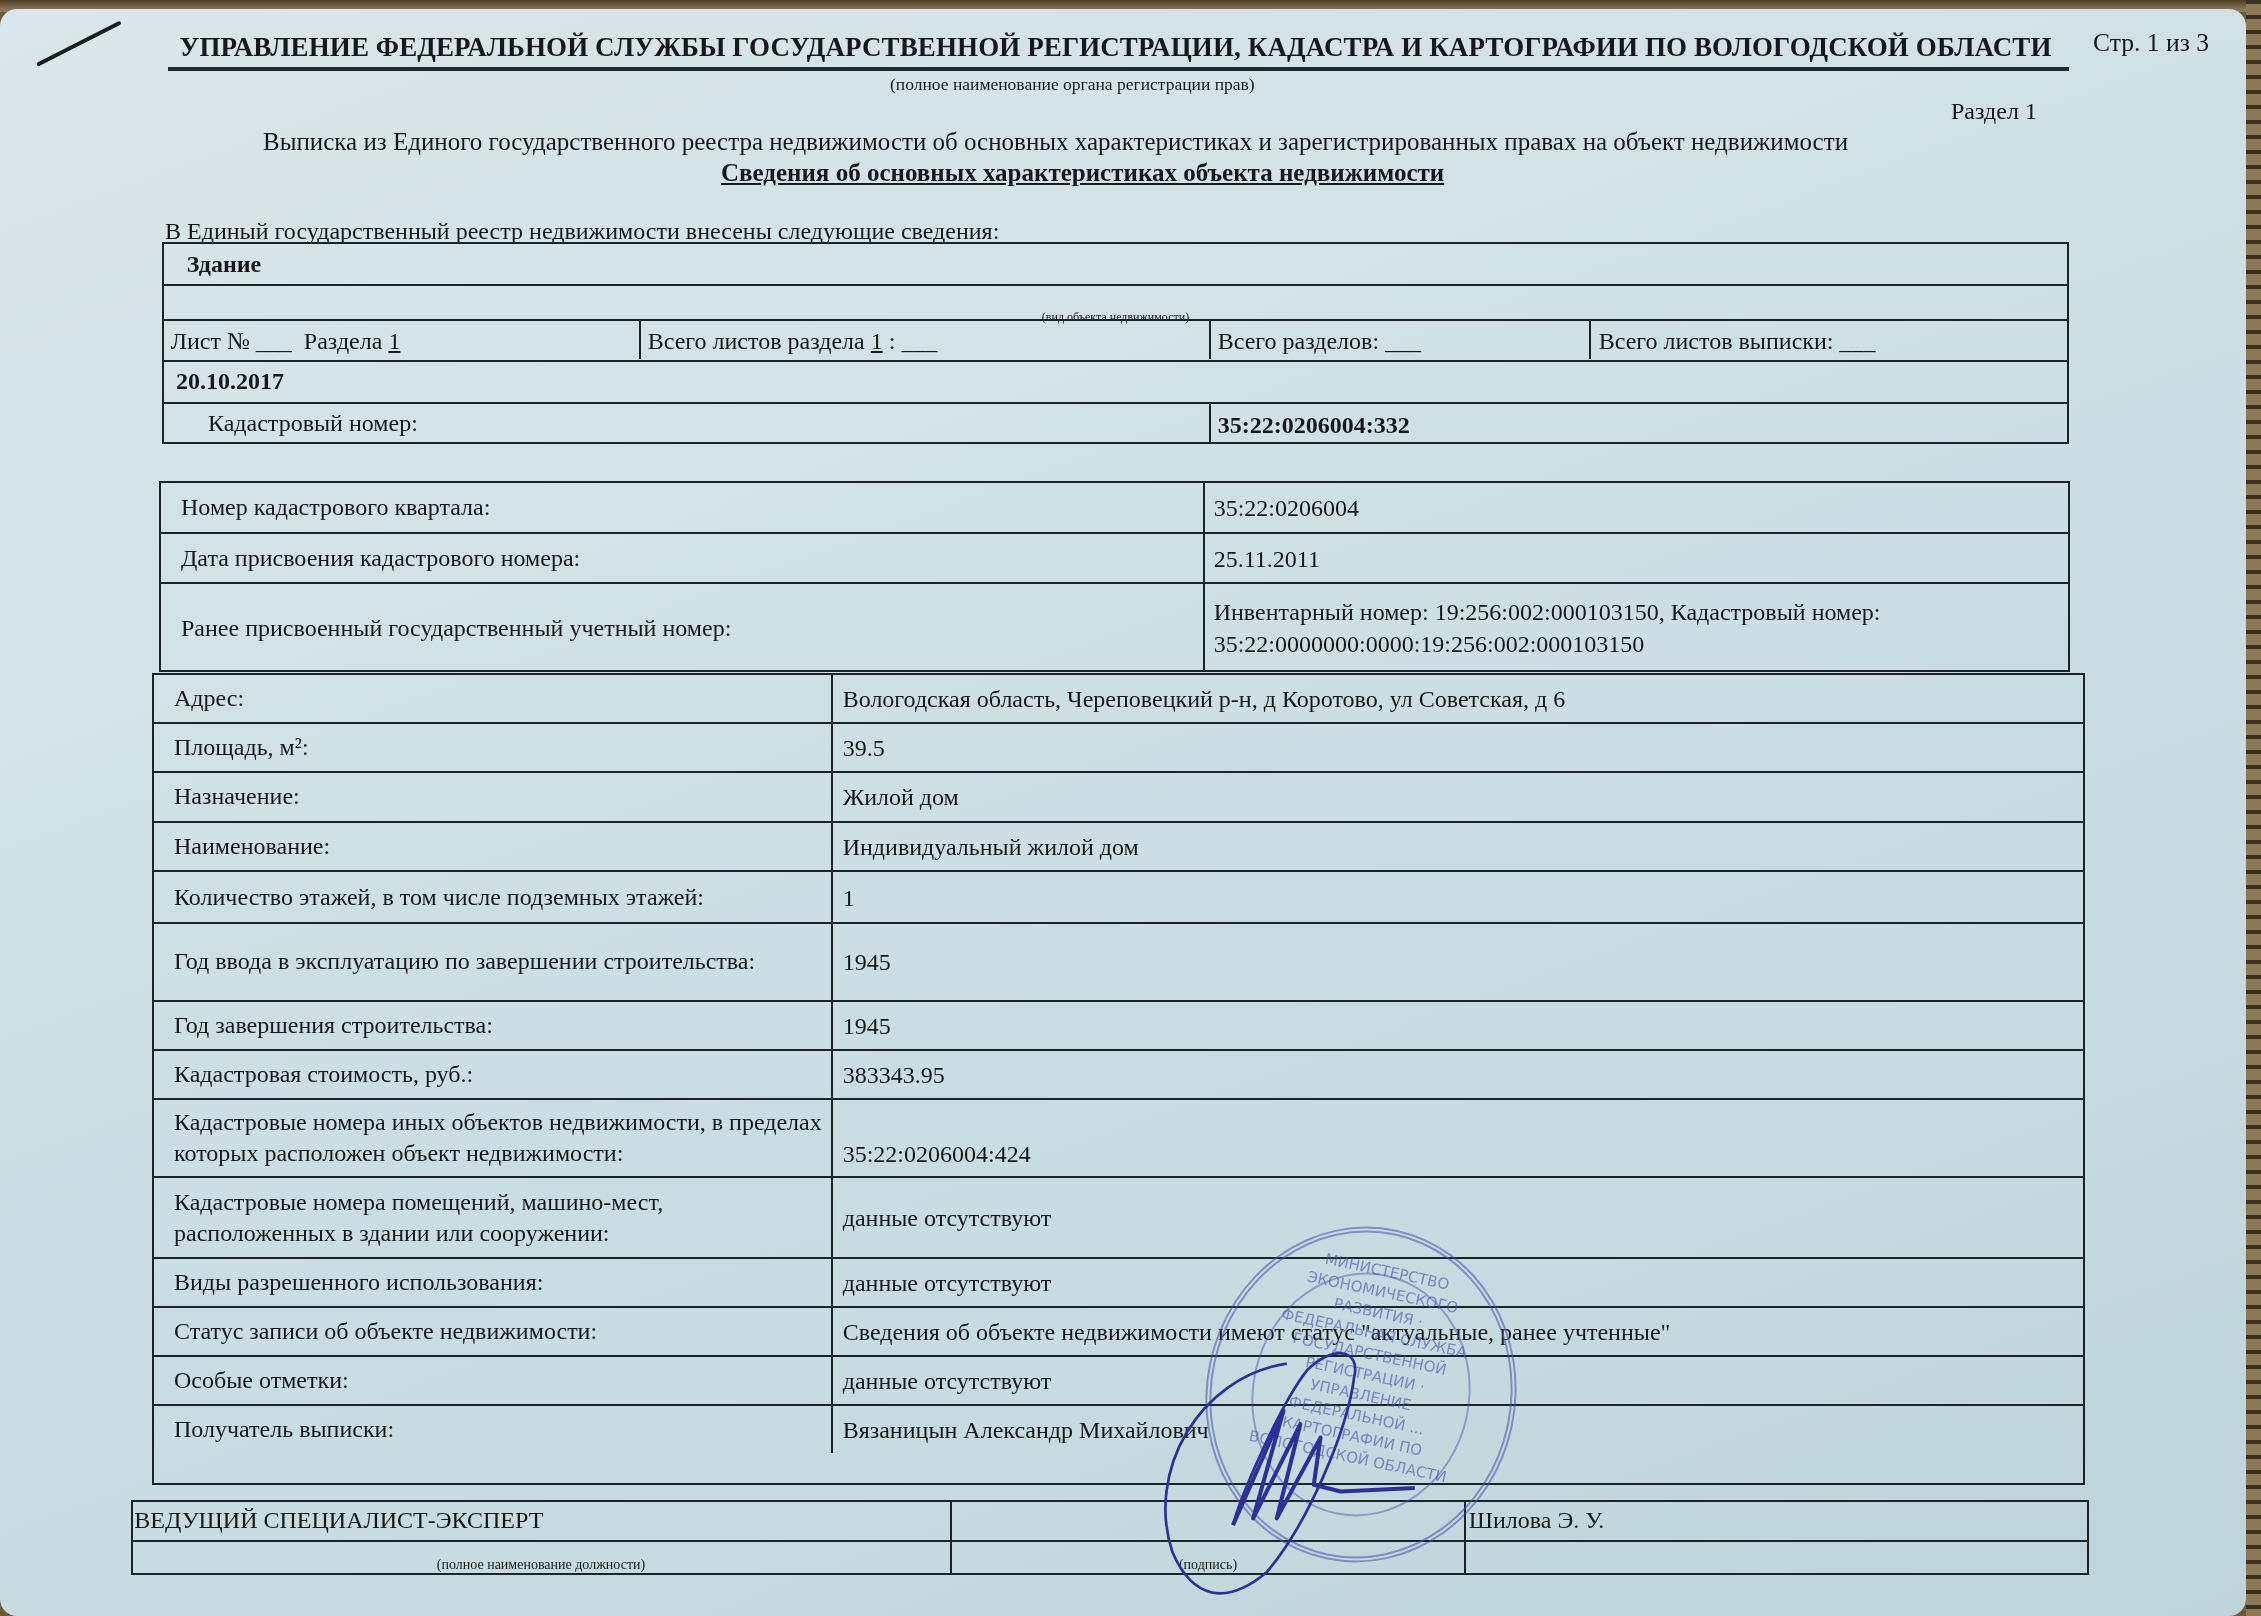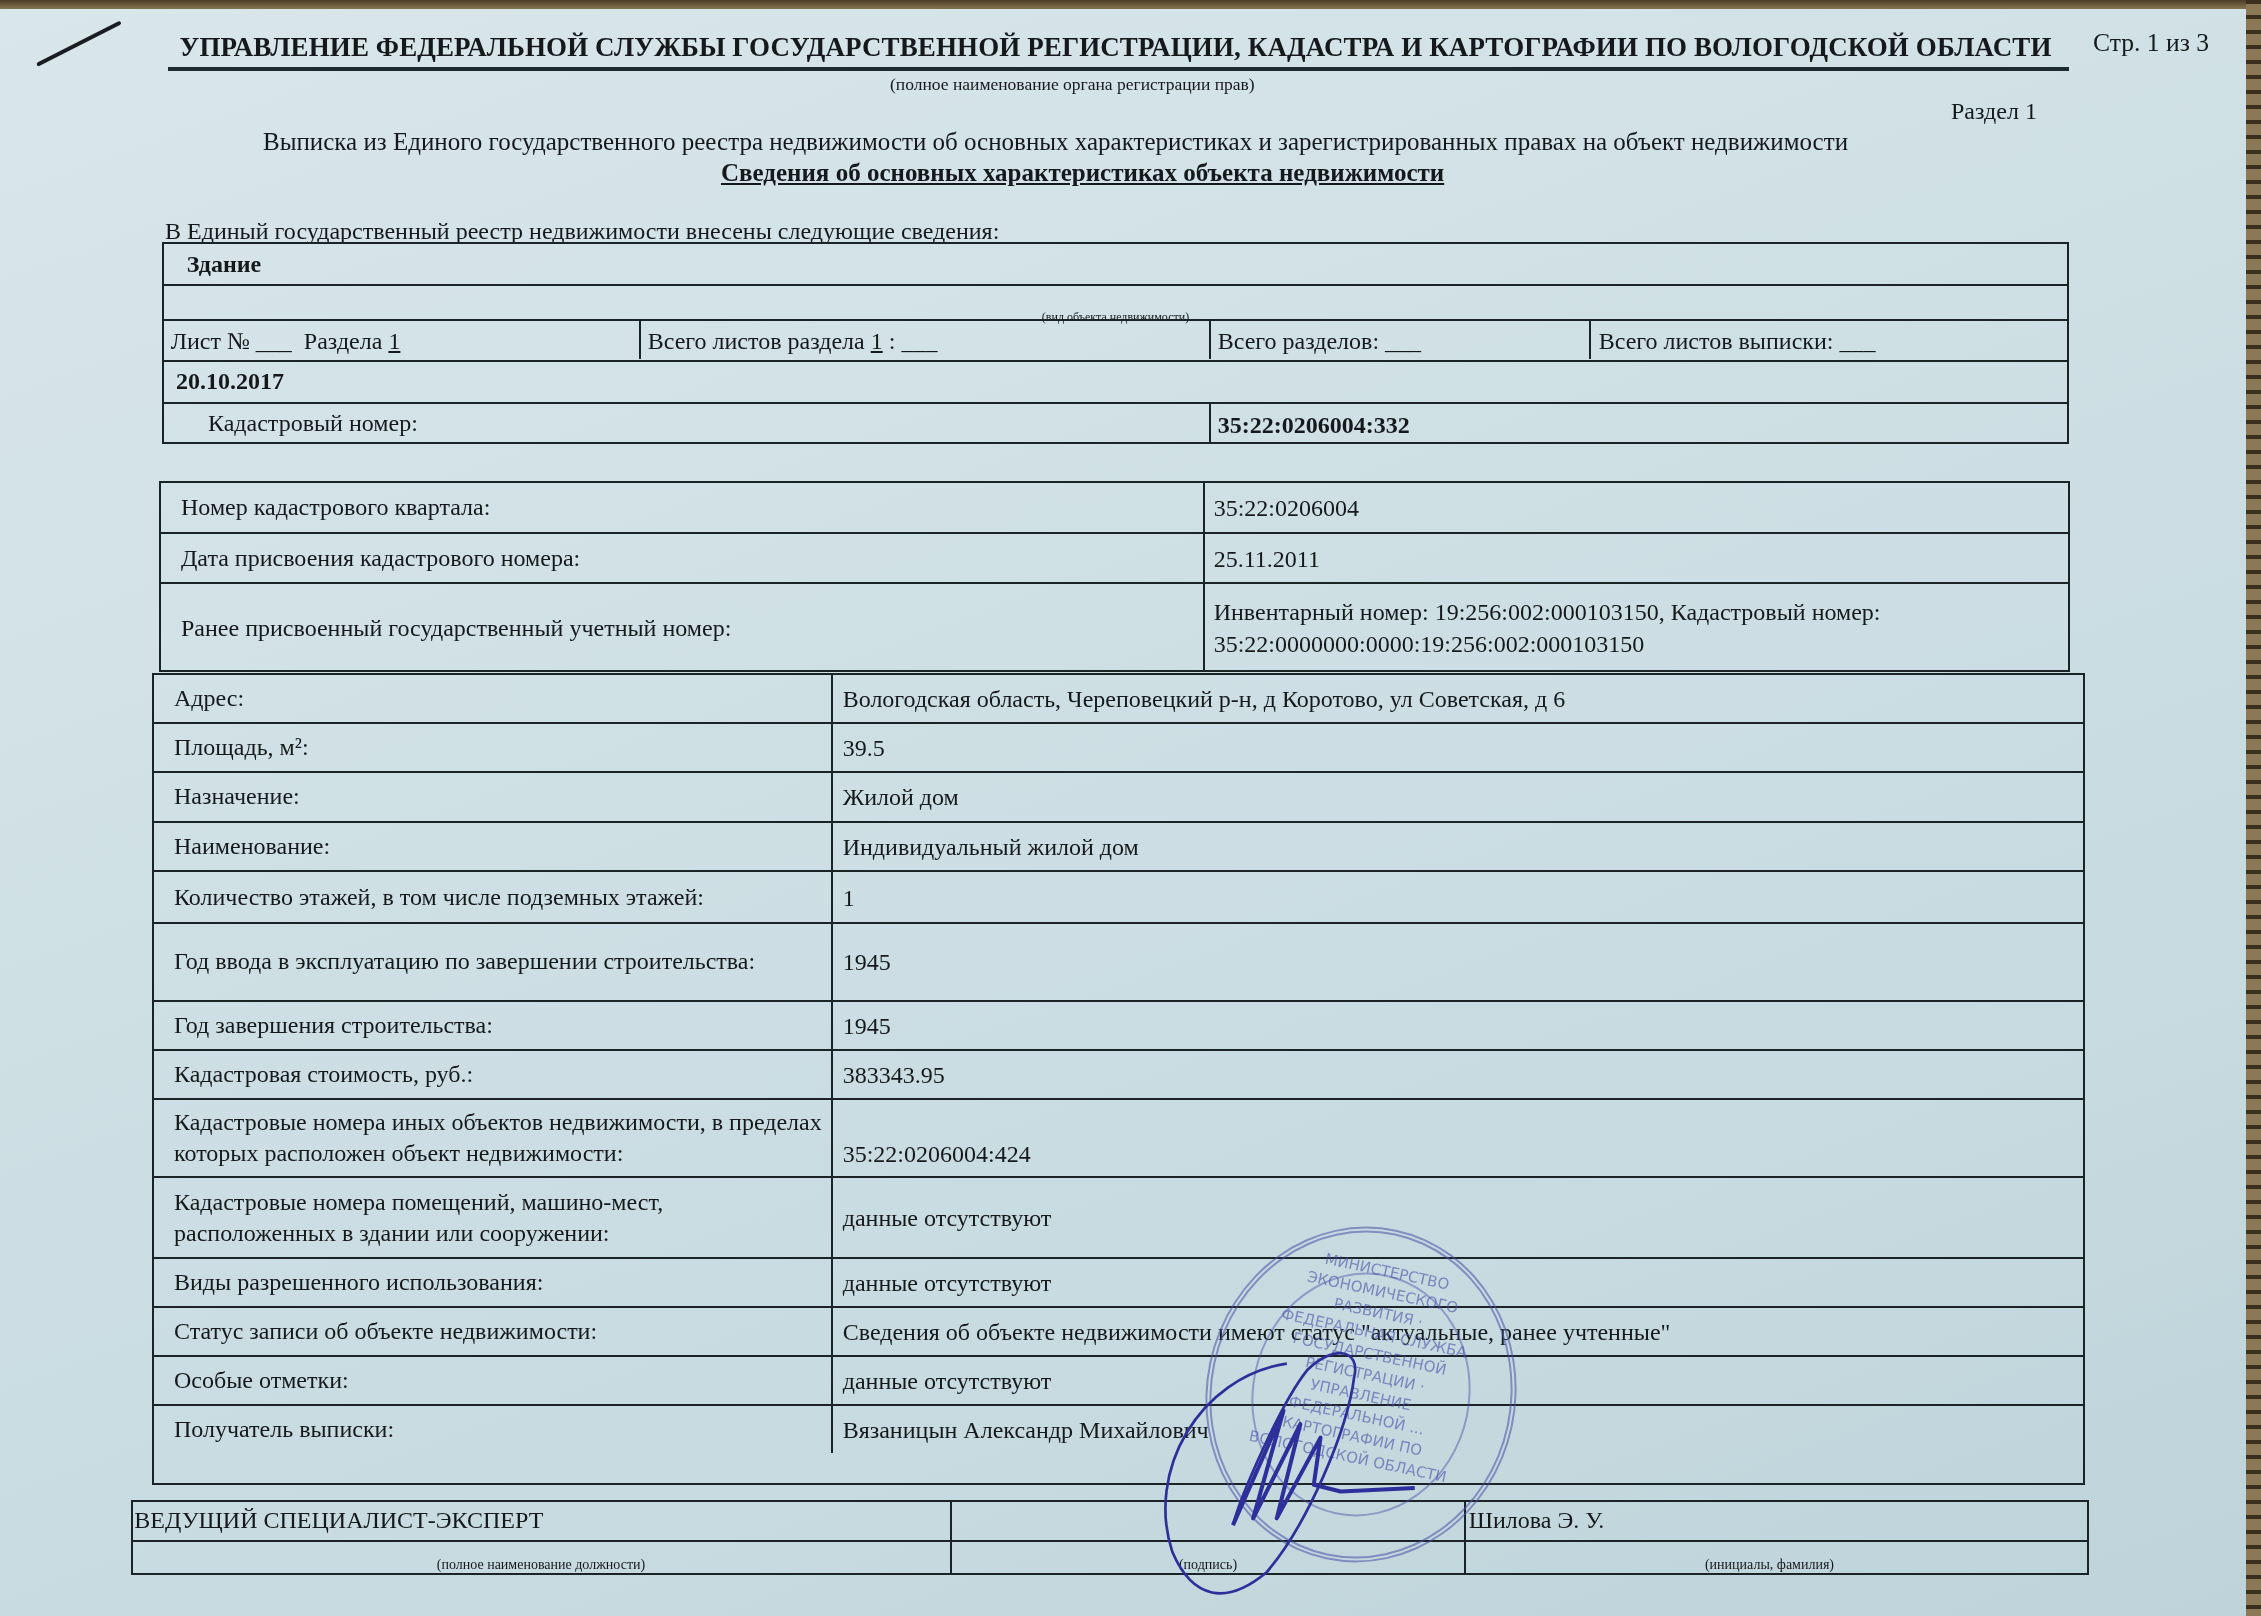--- a/index.html
+++ b/index.html
@@ -14,20 +14,21 @@
     position: absolute; left: 0; top: 0; width: 2261px; height: 12px;
     background: linear-gradient(180deg, #4a3b25 0%, #7a6a48 60%, #8e8162 100%);
   }
   .table-right-edge {
     position: absolute; right: 0; top: 0; width: 15px; height: 1616px;
     background: repeating-linear-gradient(180deg, #3b2f1d 0 4px, #8a7856 4px 15px);
   }
   .paper {
     position: absolute; left: 0; top: 9.4px; width: 2246px; height: 1607px;
     background: linear-gradient(160deg, #d9e6ea 0%, #cfe0e5 40%, #c6dadf 75%, #bed4da 100%);
+    border-radius: 17px;
   }
   .pen-mark {
     position: absolute; left: 37px; top: 54px; width: 94px; height: 4px;
     background: #1a1e20; border-radius: 2px;
     transform: rotate(-27deg); transform-origin: left center;
   }
   .t { position: absolute; white-space: nowrap; }
   .agency {
     left: 162px; top: 23px; width: 1907px;
     font-size: 27px; font-weight: bold; text-transform: uppercase; letter-spacing: 0.1px;
@@ -189,21 +190,20 @@
   </div>
 
   <div class="box" style="left:131px; top:1491px; width:1958px; height:75px; border-width:2px;">
     <div class="cell" style="left:0; top:1.3px; width:816px; height:34px; padding-left:1.3px;">ВЕДУЩИЙ СПЕЦИАЛИСТ-ЭКСПЕРТ</div>
     <div class="hline" style="left:0; top:38px; width:100%;"></div>
     <div class="cell small-cap" style="left:0; top:42px; width:816px; height:27px; justify-content:center; padding:0; font-size:14px;">(полное наименование должности)</div>
     <div class="vline" style="left:817px; top:0; height:71px;"></div>
     <div class="cell small-cap" style="left:819px; top:42px; width:512px; height:27px; justify-content:center; padding:0; font-size:14px;">(подпись)</div>
     <div class="vline" style="left:1331px; top:0; height:71px;"></div>
     <div class="cell" style="left:1333px; top:1.3px; width:607px; height:34px; padding-left:2.7px;">Шилова Э. У.</div>
-    <div class="cell small-cap" style="left:1333px; top:42px; width:607px; height:27px; justify-content:center; padding:0; font-size:14px;">(инициалы, фамилия)</div>
   </div>
 
   <div class="stamp">
     <div class="stamp-inner"></div>
     <div class="stamp-text" style="white-space:normal; padding:0 47px; box-sizing:border-box; line-height:1.4;">МИНИСТЕРСТВО ЭКОНОМИЧЕСКОГО РАЗВИТИЯ · ФЕДЕРАЛЬНАЯ СЛУЖБА ГОСУДАРСТВЕННОЙ РЕГИСТРАЦИИ · УПРАВЛЕНИЕ ФЕДЕРАЛЬНОЙ ... КАРТОГРАФИИ ПО ВОЛОГОДСКОЙ ОБЛАСТИ</div>
   </div>
   <svg class="signature" viewBox="0 0 560 380">
     <path d="M230 20 C 100 40, 20 180, 60 300 C 90 370, 140 380, 200 330 C 260 260, 320 120, 330 40 C 340 0, 300 -10, 260 30 C 220 80, 160 220, 150 260" fill="none" stroke="#2e2f9a" stroke-width="4"></path>
     <path d="M150 260 L 225 90 L 180 250 L 250 110 L 215 250 L 280 130 L 270 200 L 310 210 L 420 205" fill="none" stroke="#2e2f9a" stroke-width="6" stroke-linejoin="round"></path>
   </svg>

